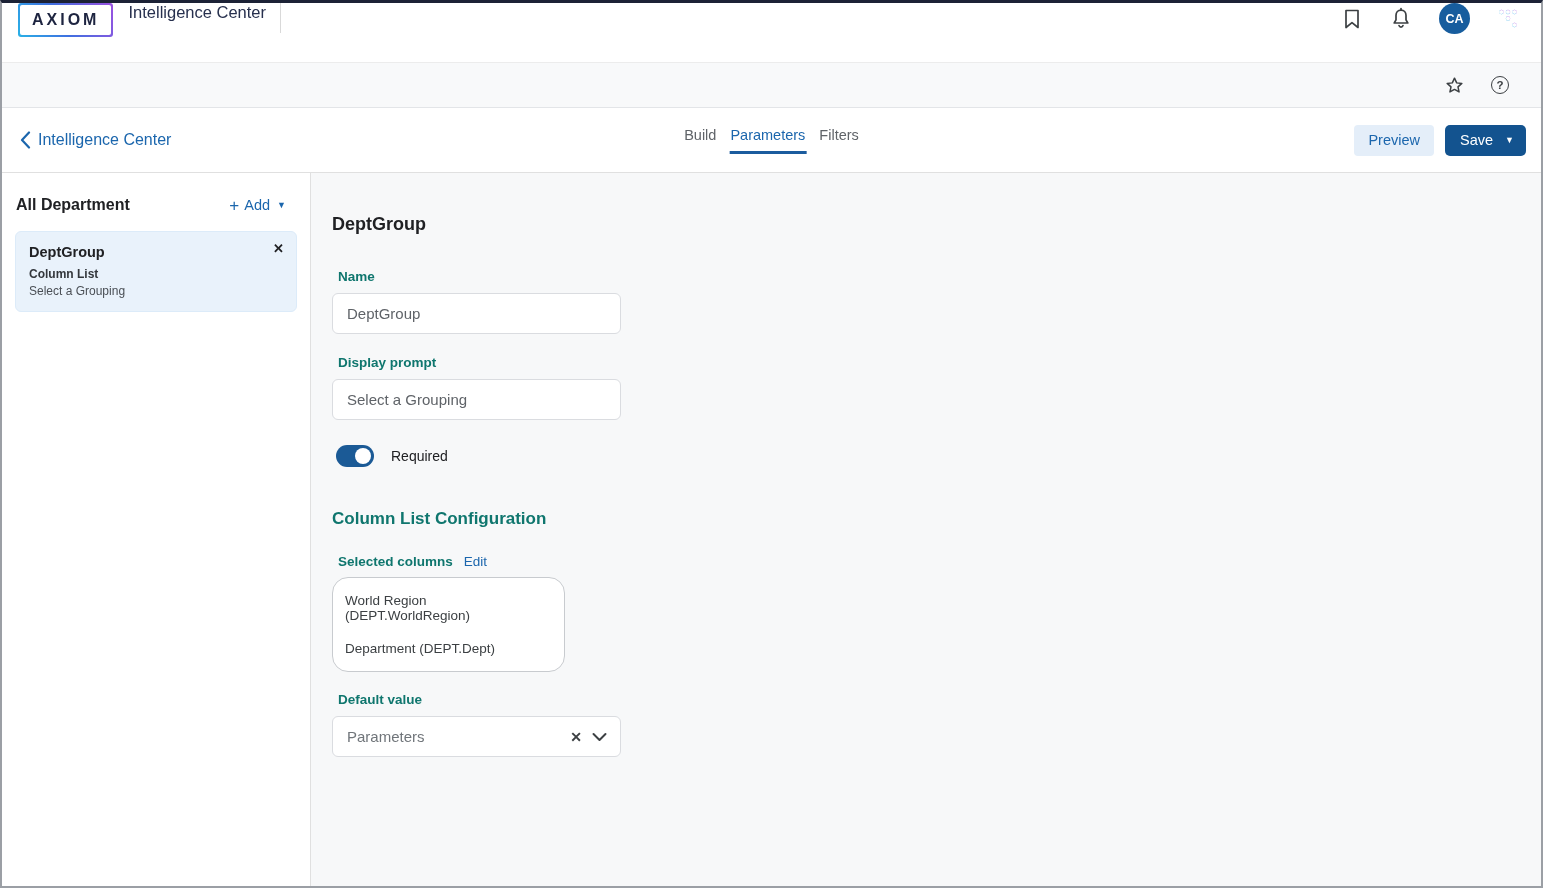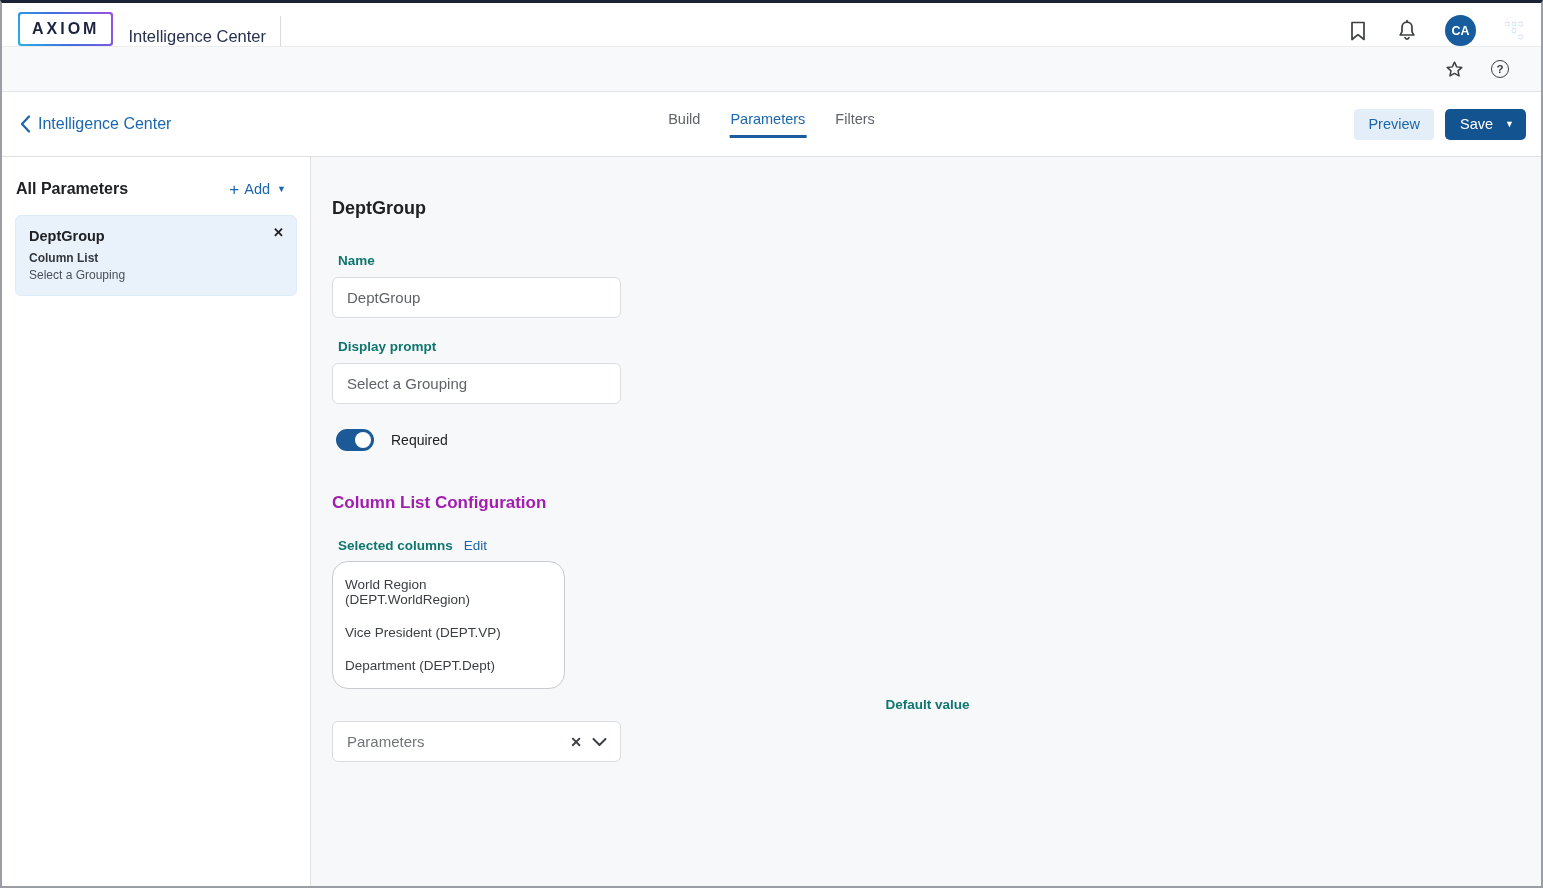--- a/index.html
+++ b/index.html
@@ -4,22 +4,22 @@
 <style>
   * { margin:0; padding:0; box-sizing:border-box; }
   html,body { background:#e9e9e9; }
   body { font-family:"Liberation Sans", sans-serif; color:#202124; }
   .window{
     width:1543px; height:888px; background:#fff;
     border:2px solid #9b9fa5; border-top:3px solid #1c2236;
     display:flex; flex-direction:column; overflow:hidden;
   }
   
-  .header{ height:44px; background:#fff; border-bottom:1px solid #ececec;
-    display:flex; align-items:flex-end; padding:0 16px 0 16px; flex:0 0 auto;}
+  .header{ height:60px; background:#fff; border-bottom:1px solid #ececec;
+    display:flex; align-items:flex-start; padding:0 22px 0 16px; flex:0 0 auto;}
   .logo-frame{ padding:2px; border-radius:3px;
     background:linear-gradient(60deg,#29b1e6,#3f6fe0 45%,#9b51e0); }
   .logo-inner{ background:#fff; border-radius:2px; padding:6px 12px;
     font-size:16px; font-weight:700; letter-spacing:3px; color:#1d2440;}
   .app-title{ font-size:16.5px; font-weight:500; color:#27304e; margin-left:15px; }
   .header-divider{ width:1px; height:30px; background:#d9d9d9; margin-left:14px; }
   .header-right{ margin-left:auto; display:flex; align-items:center; gap:27px; }
   .hicon{ width:22px; height:22px; display:flex; align-items:center; justify-content:center; cursor:pointer;}
   .avatar{ width:31px; height:31px; border-radius:50%; background:#175d9e; color:#fff;
     display:flex; align-items:center; justify-content:center; font-size:12.5px; font-weight:700; cursor:pointer;}
@@ -28,21 +28,21 @@
     display:flex; align-items:center; justify-content:flex-end; gap:24px; padding-right:30px; flex:0 0 auto;}
   .ticon{ width:22px; height:22px; display:flex; align-items:center; justify-content:center; cursor:pointer;}
   .help-circle{ width:18px; height:18px; border:1.7px solid #3c4043; border-radius:50%;
     display:flex; align-items:center; justify-content:center; font-size:11.5px; font-weight:700; color:#3c4043;}
   
   .pageheader{ height:65px; background:#fff; border-bottom:1px solid #e0e0e0;
     display:flex; align-items:center; position:relative; flex:0 0 auto; }
   .back-link{ display:flex; align-items:center; gap:7px; margin-left:18px;
     color:#1b66ad; font-size:16px; font-weight:500; cursor:pointer;}
   .tabs{ position:absolute; left:50%; transform:translateX(-50%); top:50%;
-    margin-top:-16px; display:flex; gap:28px;align-items:center; }
+    margin-top:-16px; display:flex; gap:12px;align-items:center; }
   .tab{ font-size:14.5px; color:#5f6368; padding:3px 1px 8px; border-bottom:3px solid transparent; cursor:pointer;}
   .tab.active{ color:#1b66ad; font-weight:500; border-bottom-color:#1b5c9e; }
   .header-actions{ margin-left:auto; display:flex; align-items:flex-end; gap:11px; margin-right:15px;}
   .btn-preview{ background:#e4eef9; color:#1b66ad; border:none; border-radius:4px;
     height:31px; padding:0 14px; font-size:14.5px; font-family:inherit; cursor:pointer;}
   .btn-save{ background:#13538f; color:#fff; border:none; border-radius:5px;
     height:31px; padding:0 12px 0 15px; font-size:14.5px; font-family:inherit;
     display:flex; align-items:center; gap:12px; cursor:pointer;}
   .caret{ font-size:9px; line-height:1; }
   .add-caret{ font-size:9px; color:#1b66ad; margin-left:2px; }
@@ -56,29 +56,29 @@
   .param-card{ margin-top:17px; background:#e9f2fb; border:1px solid #dcebf9; border-radius:6px;
     padding:12px 13px 13px; position:relative; cursor:pointer;}
   .card-name{ font-size:14.5px; font-weight:700; color:#202124;}
   .card-type{ font-size:12px; font-weight:700; color:#33373c; margin-top:7px;}
   .card-prompt{ font-size:12px; color:#4a4f55; margin-top:3px;}
   .card-close{ position:absolute; top:9px; right:12px; font-size:13px; font-weight:700; color:#202124; cursor:pointer;}
   
   .main{ flex:1; background:#f7f8f9; padding:41px 24px 0 21px; overflow:hidden;}
   .form-title{ font-size:18px; font-weight:700; color:#202124;}
   .field-label{ font-size:13.5px; font-weight:700; color:#0f766e; margin-left:6px;}
-  .mt-name{ margin-top:34px; } .mt-display{ margin-top:21px; } .mt-default{ margin-top:8px;text-align:center; }
+  .mt-name{ margin-top:34px; } .mt-display{ margin-top:21px; } .mt-default{ margin-top:20px; }
   .text-input{ display:block; width:289px; height:41px; margin-top:9px; background:#fff;
     border:1px solid #dadce0; border-radius:6px; padding:0 14px; font-size:15px;
     font-family:inherit; color:#5f6368; outline:none;}
   .toggle-row{ display:flex; align-items:center; margin-top:25px; margin-left:4px;}
   .toggle{ width:38px; height:22px; border-radius:11px; background:#1b5a96; position:relative; cursor:pointer;}
   .toggle .knob{ position:absolute; top:3px; right:3px; width:16px; height:16px; border-radius:50%; background:#fff;}
   .toggle-label{ margin-left:17px; font-size:14px; color:#202124;}
-  .section-title{ font-size:17px; font-weight:700; color:#a21caf; margin-top:42px;}
+  .section-title{ font-size:17px; font-weight:700; color:#0f766e; margin-top:42px;}
   .selcols-row{ display:flex; align-items:center; margin-top:25px;}
   .edit-link{ color:#1b66ad; font-size:13.5px; font-weight:500; margin-left:11px; cursor:pointer;}
   .listbox{ width:233px; margin-top:8px; background:#fff; border:1px solid #c8cbcf; border-radius:16px; padding:6px 0;}
   .list-item{ padding:9px 12px; font-size:13.5px; color:#3c4043; cursor:pointer;}
   .combo{ width:289px; height:41px; margin-top:9px; background:#fff; border:1px solid #dadce0;
     border-radius:6px; display:flex; align-items:center; padding:0 13px 0 14px; cursor:pointer;}
   .combo-value{ flex:1; font-size:15px; color:#70757a;}
   .combo-clear{ font-size:14px; font-weight:700; color:#3c4043; cursor:pointer; padding:0 6px;}
   .combo-chevron{ display:flex; align-items:center; cursor:pointer; margin-left:4px;}
   svg{ display:block; }
@@ -161,21 +161,21 @@
         <span>Save</span>
         <span class="caret">▼</span>
       </button>
     </div>
   </div>
 
   <div class="bodyrow">
 
     <div class="sidebar">
       <div class="sidebar-head">
-        <div class="sidebar-title">All Parameters</div>
+        <div class="sidebar-title">All Department</div>
         <div class="add-btn">
           <span class="plus">+</span>
           <span>Add</span>
           <span class="add-caret caret">▼</span>
         </div>
       </div>
       <div class="param-card">
         <div class="card-name">DeptGroup</div>
         <div class="card-type">Column List</div>
         <div class="card-prompt">Select a Grouping</div>
@@ -200,21 +200,20 @@
       </div>
 
       <div class="section-title">Column List Configuration</div>
 
       <div class="selcols-row">
         <div class="field-label" style="margin-left:6px;">Selected columns</div>
         <div class="edit-link">Edit</div>
       </div>
       <div class="listbox">
         <div class="list-item">World Region (DEPT.WorldRegion)</div>
-        <div class="list-item">Vice President (DEPT.VP)</div>
         <div class="list-item">Department (DEPT.Dept)</div>
       </div>
 
       <div class="field-label mt-default">Default value</div>
       <div class="combo">
         <div class="combo-value">Parameters</div>
         <div class="combo-clear">✕</div>
         <div class="combo-chevron">
           <svg width="15" height="10" viewBox="0 0 15 10">
               <path d="M1.5 2l6 6 6-6" fill="none" stroke="#3c4043" stroke-width="2" stroke-linecap="round" stroke-linejoin="round"></path>

